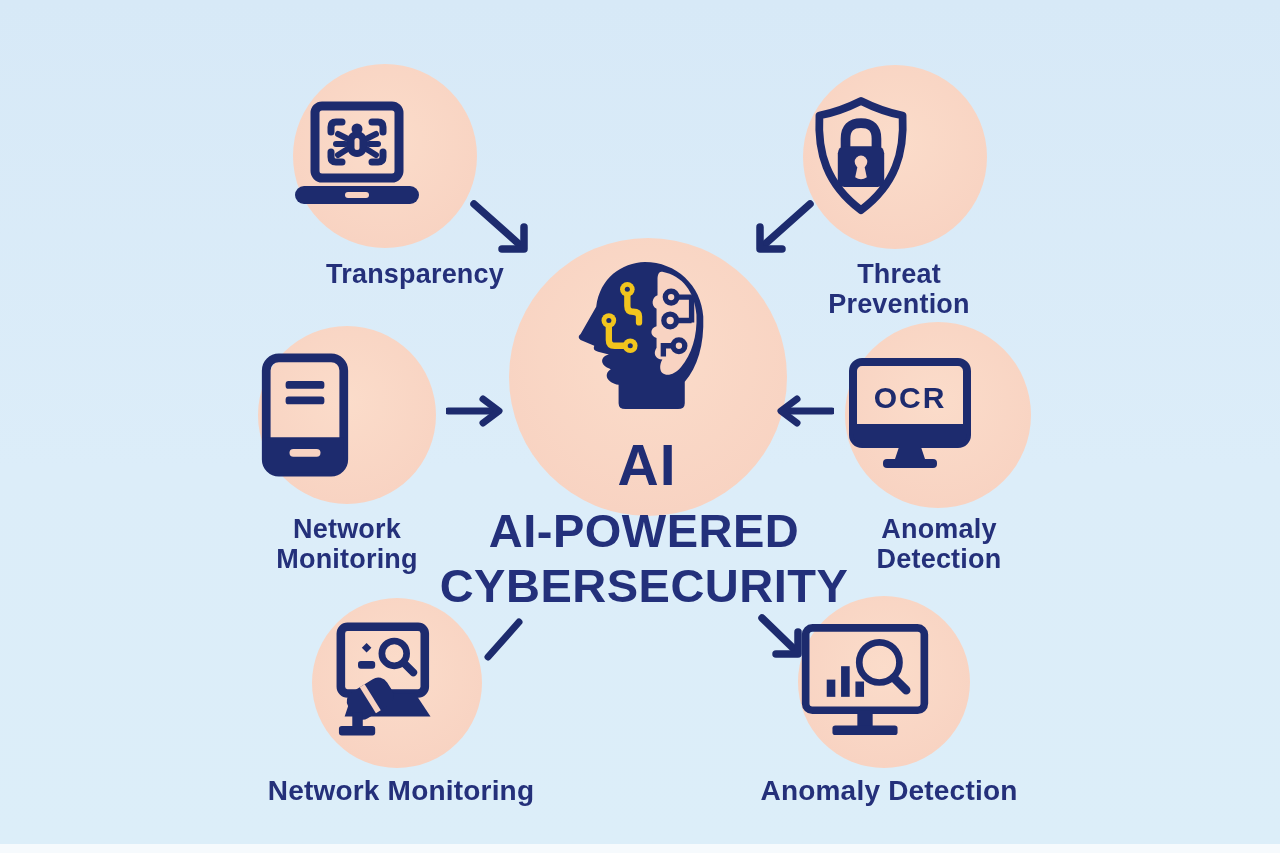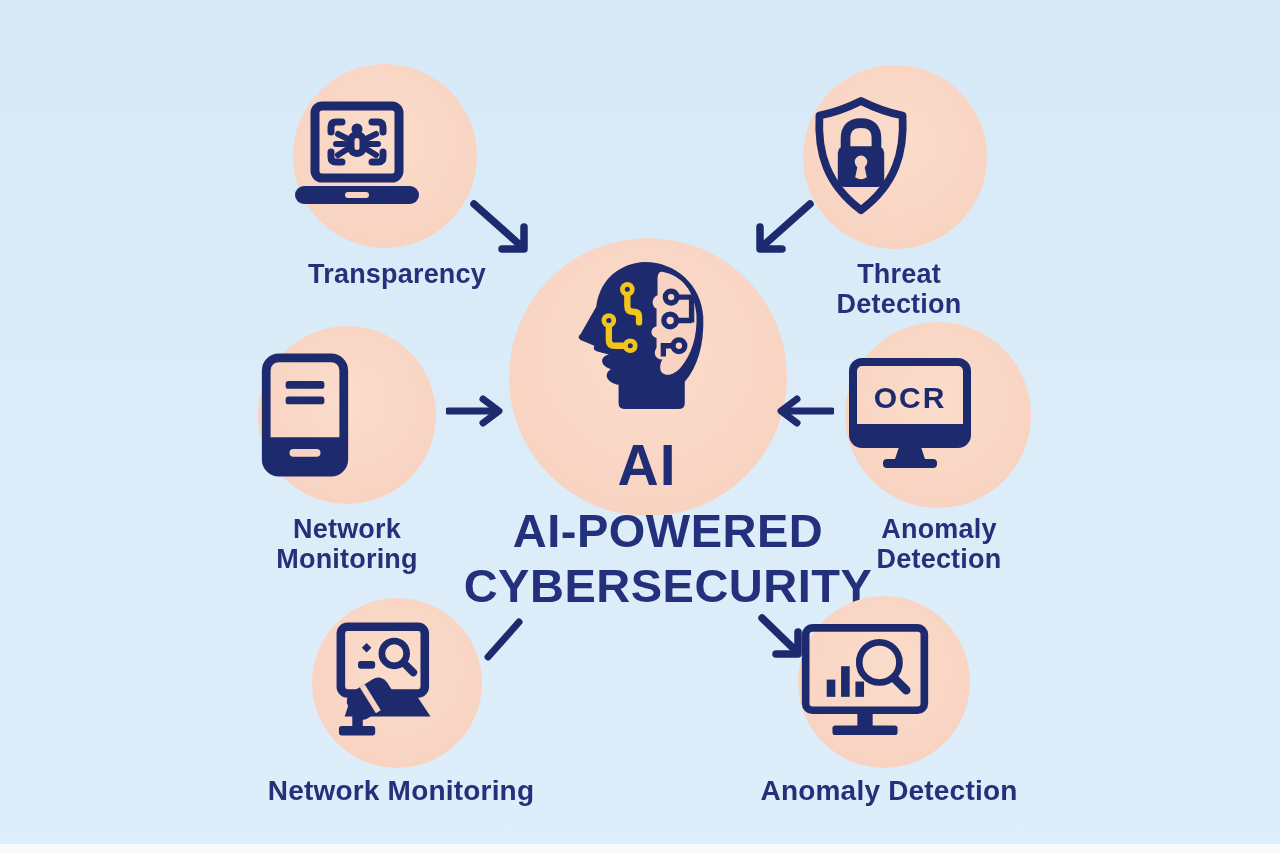--- a/index.html
+++ b/index.html
@@ -25,31 +25,31 @@
   .c-netmid{left:258px;top:326px;width:178px;height:178px;}
   .c-anommid{left:845px;top:322px;width:186px;height:186px;}
   .c-netbot{left:312px;top:598px;width:170px;height:170px;}
   .c-anombot{left:798px;top:596px;width:172px;height:172px;}
 
   .label{
     position:absolute;transform:translateX(-50%);
     color:#24307a;font-weight:700;text-align:center;
     font-size:27px;line-height:1.12;letter-spacing:.2px;
   }
-  .l-transparency{left:397px;top:259px;white-space:nowrap;text-align:center;}
+  .l-transparency{left:415px;top:259px;white-space:nowrap;text-align:center;}
   .l-threat{left:899px;top:259px;width:170px;}
   .l-netmid{left:347px;top:514px;width:180px;}
   .l-anommid{left:939px;top:514px;width:170px;}
   .l-netbot{left:401px;top:775px;white-space:nowrap;font-size:28px;}
   .l-anombot{left:889px;top:775px;white-space:nowrap;font-size:28px;}
 
   .title{
     position:absolute;left:644px;top:503px;transform:translateX(-50%);
     color:#23307b;font-weight:700;text-align:center;
-    font-size:47px;line-height:55px;letter-spacing:.5px;white-space:nowrap;margin-left:24px;
+    font-size:47px;line-height:55px;letter-spacing:.5px;white-space:nowrap;
   }
   .ai-label{
     position:absolute;left:647px;top:432px;transform:translateX(-50%);
     color:#202d74;font-weight:700;font-size:57px;letter-spacing:1px;
   }
   .head-icon{position:absolute;left:567px;top:259px;}
   .arrow{position:absolute;}
   svg{display:block;}
 </style>
 </head>
@@ -145,21 +145,21 @@
 
   <div class="circle c-threat">
     <svg width="116" height="126" viewBox="0 0 120 130">
       <path d="M60,7 C78,16 92,20 103,22 C105,60 96,93 60,120 C24,93 15,60 17,22 C28,20 42,16 60,7 Z" fill="none" stroke="#1d2b6e" stroke-width="8" stroke-linejoin="round"></path>
       <path d="M44,58 V46 Q44,30 60,30 Q76,30 76,46 V58" fill="none" stroke="#1d2b6e" stroke-width="10"></path>
       <rect x="36" y="54" width="48" height="42" rx="7" fill="#1d2b6e"></rect>
       <circle cx="60" cy="70" r="6.5" fill="#f8d3c2"></circle>
       <path d="M57,72 L63,72 L66,86 Q60,90 54,86 Z" fill="#f8d3c2"></path>
     </svg>
   </div>
-  <div class="label l-threat">Threat Detection</div>
+  <div class="label l-threat">Threat Prevention</div>
 
   <div class="circle c-netmid">
     <svg width="94" height="126" viewBox="0 0 92 130">
       <rect x="6" y="6" width="80" height="118" rx="13" fill="none" stroke="#1d2b6e" stroke-width="9"></rect>
       <path d="M6,88 H86 V111 Q86,124 73,124 H19 Q6,124 6,111 Z" fill="#1d2b6e"></path>
       <rect x="26" y="30" width="40" height="8" rx="3" fill="#1d2b6e"></rect>
       <rect x="26" y="46" width="40" height="8" rx="3" fill="#1d2b6e"></rect>
       <rect x="30" y="100" width="32" height="8" rx="4" fill="#f8d3c2"></rect>
     </svg>
   </div>

